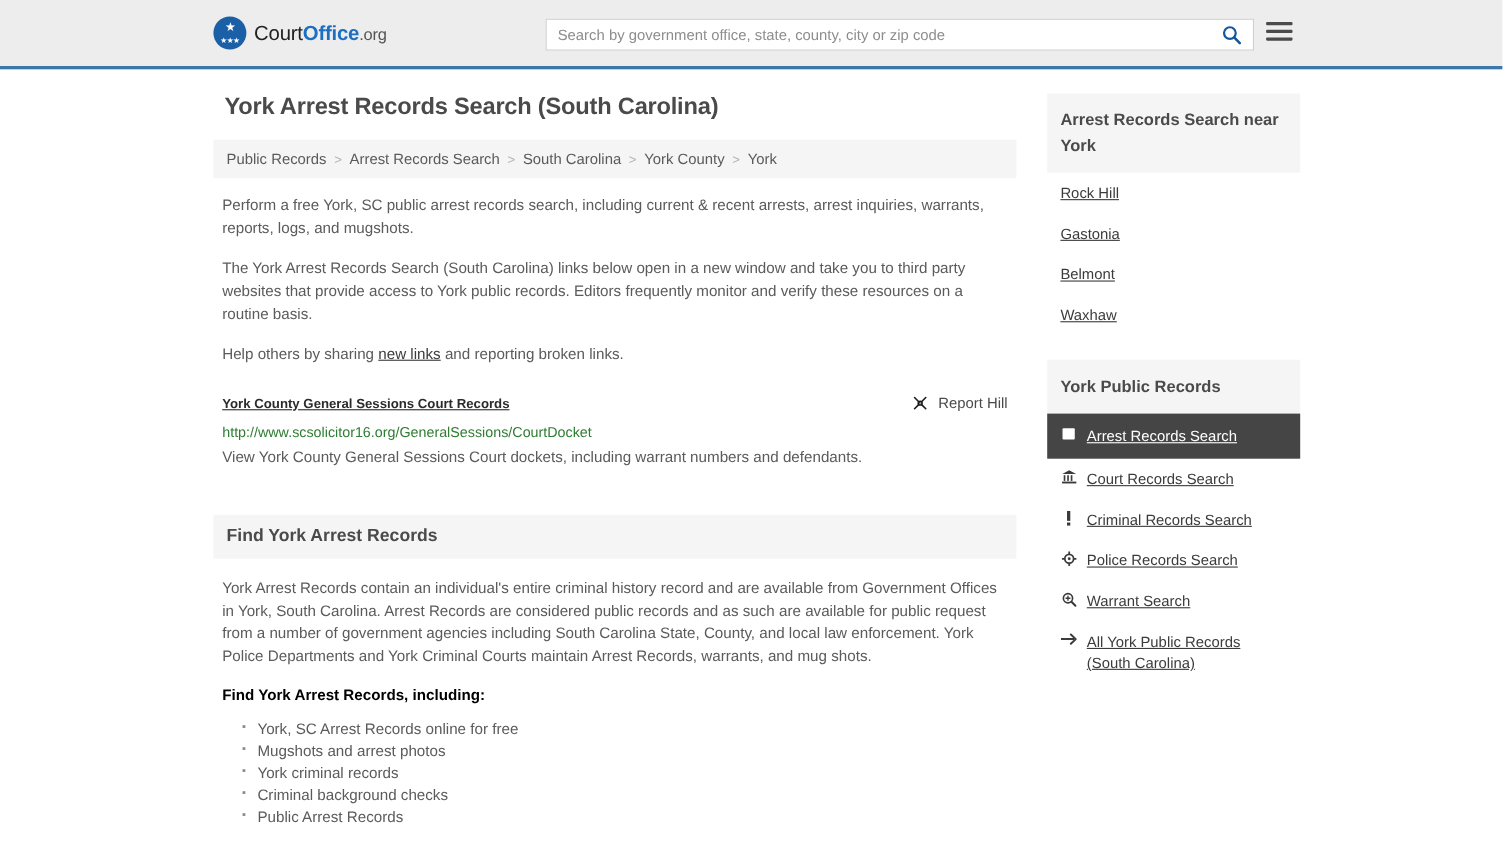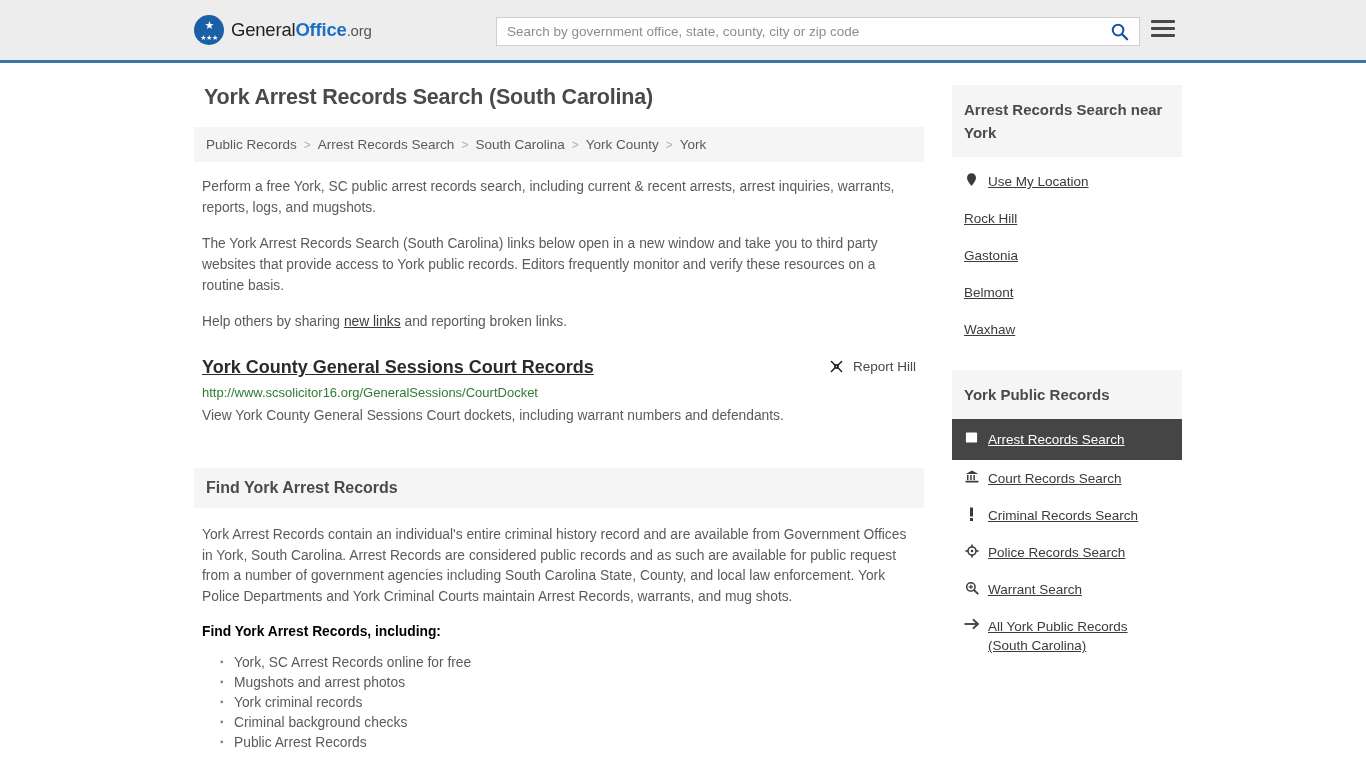--- a/index.html
+++ b/index.html
@@ -163,21 +163,21 @@
   .result {
     padding: 0 8px;
     margin-top: 25px;
   }
   .result-head {
     display: flex;
     align-items: flex-start;
     justify-content: space-between;
   }
   .result-title {
-    font-size: 18px;
+    font-size: 12px;
     font-weight: bold;
     color: #2b2b2b;
     text-decoration: underline;
     line-height: 20px;
   }
   .report-link {
     display: flex;
     align-items: center;
     gap: 8px;
     font-size: 13.5px;
@@ -291,21 +291,21 @@
 </head>
 <body>
 
 <div class="header">
 
   <a class="logo-wrap" href="#">
     <span class="logo-mark">
       <span class="eagle">★</span>
       <span class="stars">★★★</span>
     </span>
-    <span class="logo-text"><span>General</span><span class="b">Office</span><span class="o">.org</span></span>
+    <span class="logo-text"><span>Court</span><span class="b">Office</span><span class="o">.org</span></span>
   </a>
 
   <div class="search-box">
     <input class="search-input" type="text" placeholder="Search by government office, state, county, city or zip code" style="">
     <button class="search-btn">
       <svg width="19" height="19" viewBox="0 0 20 20">
         <circle cx="8.5" cy="8.5" r="5.6" fill="none" stroke="#13569e" stroke-width="2.1"></circle>
         <line x1="12.6" y1="12.6" x2="18" y2="18.2" stroke="#13569e" stroke-width="2.4" stroke-linecap="round"></line>
       </svg>
     </button>
@@ -370,28 +370,20 @@
           <li>Criminal background checks</li>
           <li>Public Arrest Records</li>
         </ul>
       </div>
     </div>
 
     <div class="col-side">
 
       <div class="side-head">Arrest Records Search near York</div>
       <ul class="side-list">
-        <li class="side-item" style="margin-top:6px">
-          <span class="side-ico">
-            <svg width="9" height="13" viewBox="0 0 10 14">
-              <path d="M5 0C2.2 0 0 2.2 0 5c0 3.6 5 9 5 9s5-5.4 5-9c0-2.8-2.2-5-5-5z" fill="#3b3b3b"></path>
-            </svg>
-          </span>
-          <a href="#">Use My Location</a>
-        </li>
         <li class="side-item plain">
           <a href="#">Rock Hill</a>
         </li>
         <li class="side-item plain">
           <a href="#">Gastonia</a>
         </li>
         <li class="side-item plain">
           <a href="#">Belmont</a>
         </li>
         <li class="side-item plain">

